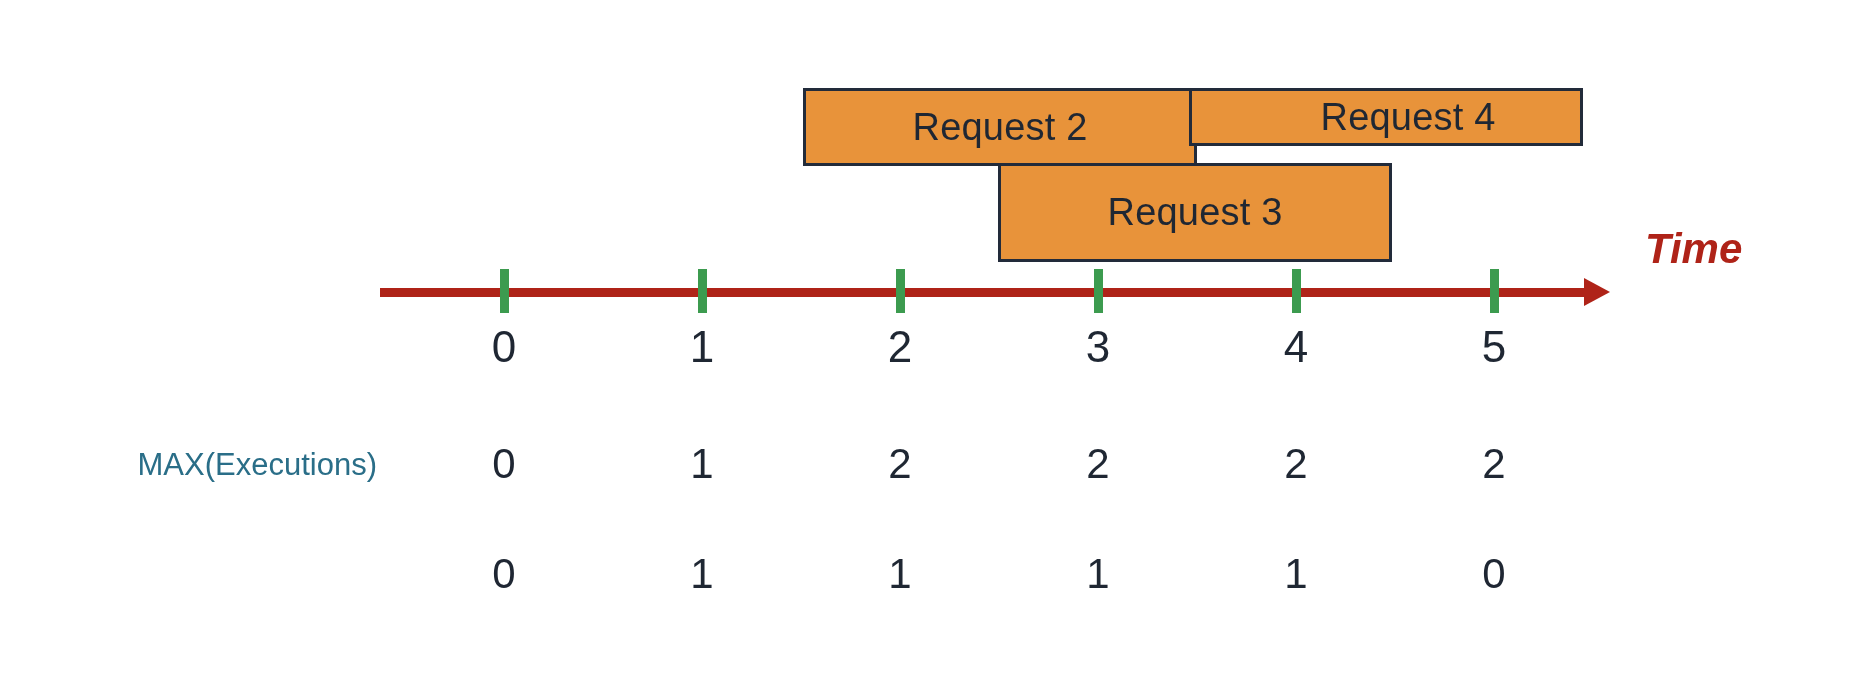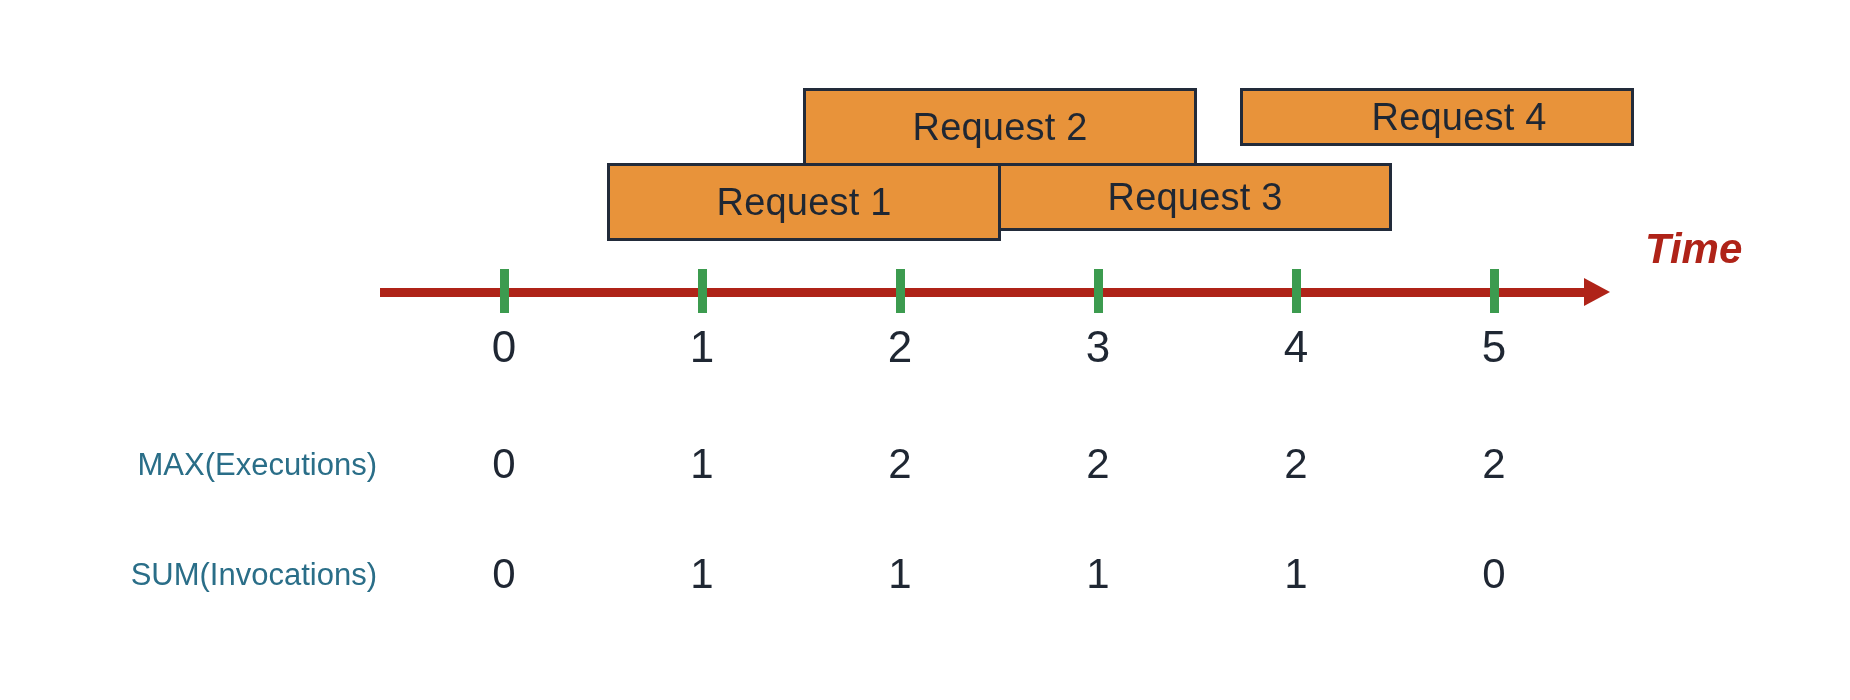--- a/index.html
+++ b/index.html
@@ -112,29 +112,26 @@
 </style>
 </head>
 <body>
 
 <div id="stage">
 
   <div class="req-bar" id="bar-request-2" style="left:803px; top:72px; width:394px; height:78px;margin-top:16px;">
     <span>Request 2</span>
   </div>
 
-  <div class="req-bar" id="bar-request-4" style="left:1240px; top:88px; width:394px; height:58px;padding-left:44px;">
+  <div class="req-bar" id="bar-request-4" style="left:1189px; top:88px; width:394px; height:58px;padding-left:44px;">
     <span>Request 4</span>
   </div>
 
-  <div class="req-bar" id="bar-request-1" style="left:607px; top:163px; width:394px; height:78px;">
-    <span>Request 1</span>
-  </div>
 
-  <div class="req-bar" id="bar-request-3" style="left:998px; top:163px; width:394px; height:68px;">
+  <div class="req-bar" id="bar-request-3" style="left:998px; top:163px; width:394px; height:99px;">
     <span>Request 3</span>
   </div>
 
   <div id="timeline-axis">
     <div class="axis-line"></div>
     <div class="axis-arrow"></div>
 
     <div class="tick" style="left:120px;"></div>
     <div class="tick" style="left:318px;"></div>
     <div class="tick" style="left:516px;"></div>
@@ -154,21 +151,20 @@
 
   <div class="metric-label" id="label-max">MAX(Executions)</div>
 
   <div class="metric-value row-max" style="left:504px;">0</div>
   <div class="metric-value row-max" style="left:702px;">1</div>
   <div class="metric-value row-max" style="left:900px;">2</div>
   <div class="metric-value row-max" style="left:1098px;">2</div>
   <div class="metric-value row-max" style="left:1296px;">2</div>
   <div class="metric-value row-max" style="left:1494px;">2</div>
 
-  <div class="metric-label" id="label-sum">SUM(Invocations)</div>
 
   <div class="metric-value row-sum" style="left:504px;">0</div>
   <div class="metric-value row-sum" style="left:702px;">1</div>
   <div class="metric-value row-sum" style="left:900px;">1</div>
   <div class="metric-value row-sum" style="left:1098px;">1</div>
   <div class="metric-value row-sum" style="left:1296px;">1</div>
   <div class="metric-value row-sum" style="left:1494px;">0</div>
 
 </div>
 

